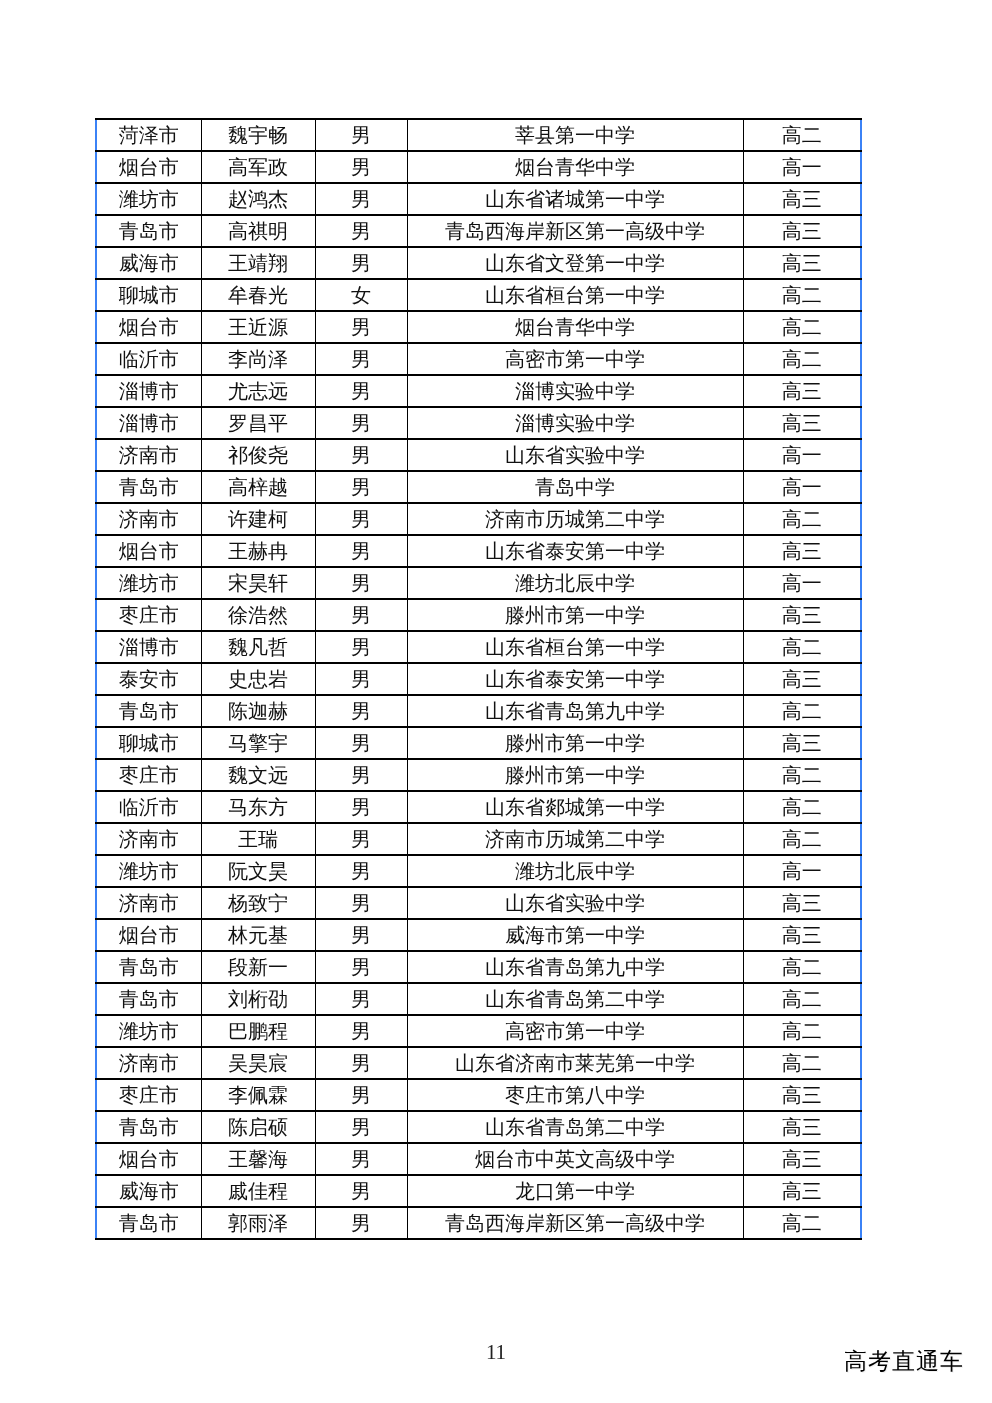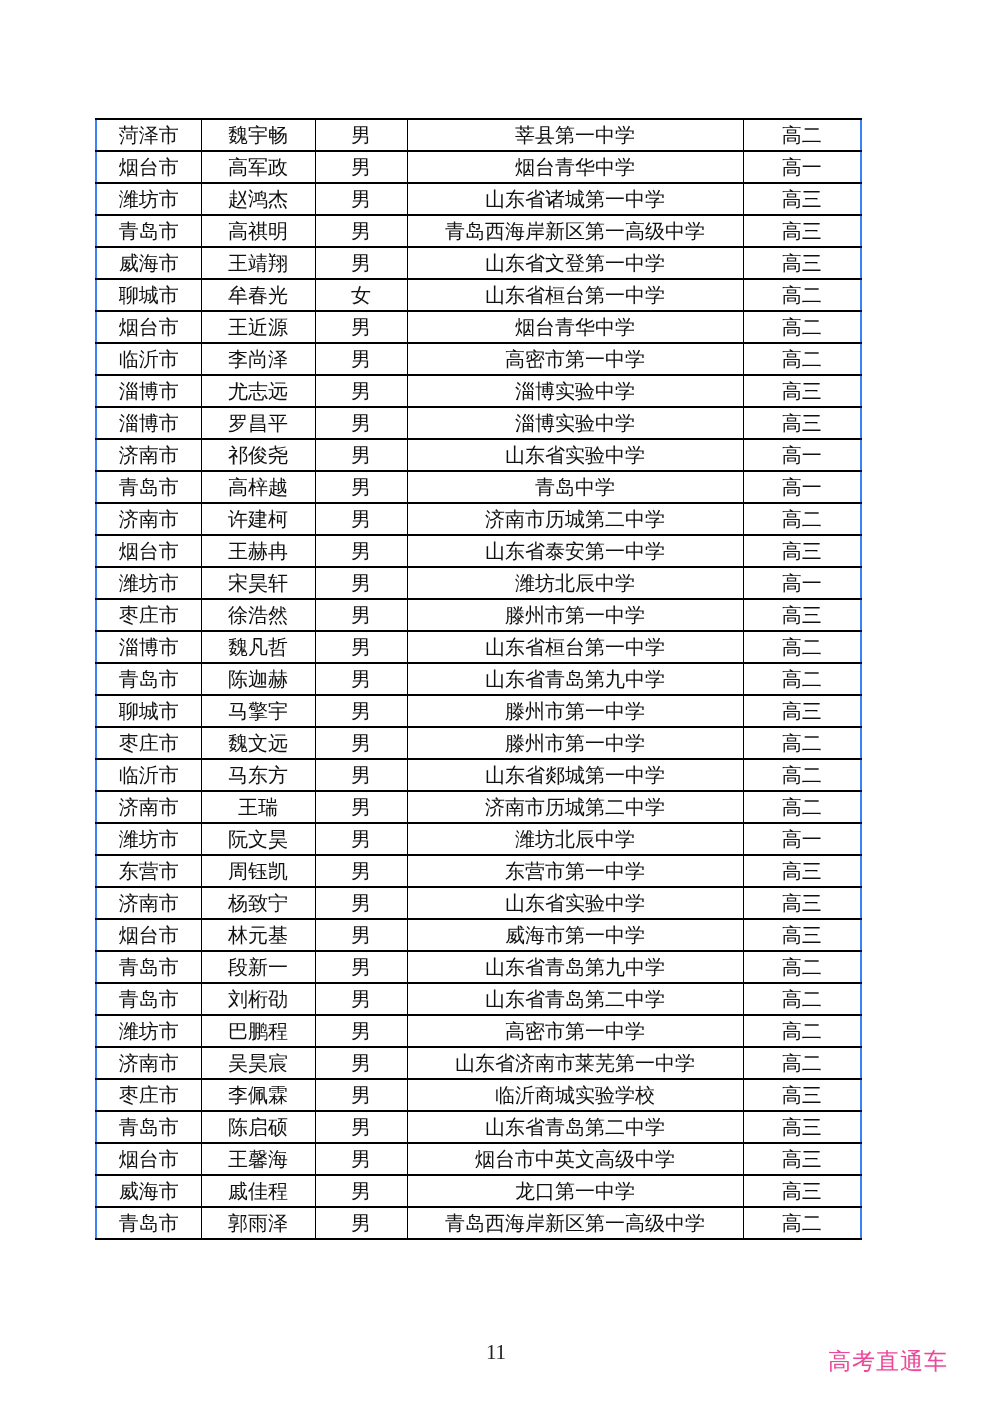--- a/index.html
+++ b/index.html
@@ -43,25 +43,25 @@
     position: absolute;
     left: 0;
     top: 1340px;
     width: 992px;
     text-align: center;
     font-size: 21px;
     color: #222222;
   }
   .watermark {
     position: absolute;
-    right: 44px;
+    right: 28px;
     top: 1346px;
     font-size: 23px;
     letter-spacing: 1px;
-    color: #ec4899;
+    color: #000000;
     text-shadow: 1px 1px 0 #f2f2f2;
     font-family: "Liberation Sans", "DejaVu Sans", sans-serif;
   }
 </style>
 </head>
 <body>
 
 <div class="page">
 
   <table class="roster">
@@ -186,20 +186,27 @@
       <td>高三</td>
     </tr>
         <tr>
       <td>淄博市</td>
       <td>魏凡哲</td>
       <td>男</td>
       <td>山东省桓台第一中学</td>
       <td>高二</td>
     </tr>
         <tr>
+      <td>泰安市</td>
+      <td>史忠岩</td>
+      <td>男</td>
+      <td>山东省泰安第一中学</td>
+      <td>高三</td>
+    </tr>
+        <tr>
       <td>青岛市</td>
       <td>陈迦赫</td>
       <td>男</td>
       <td>山东省青岛第九中学</td>
       <td>高二</td>
     </tr>
         <tr>
       <td>聊城市</td>
       <td>马擎宇</td>
       <td>男</td>
@@ -228,27 +235,20 @@
       <td>高二</td>
     </tr>
         <tr>
       <td>潍坊市</td>
       <td>阮文昊</td>
       <td>男</td>
       <td>潍坊北辰中学</td>
       <td>高一</td>
     </tr>
         <tr>
-      <td>东营市</td>
-      <td>周钰凯</td>
-      <td>男</td>
-      <td>东营市第一中学</td>
-      <td>高三</td>
-    </tr>
-        <tr>
       <td>济南市</td>
       <td>杨致宁</td>
       <td>男</td>
       <td>山东省实验中学</td>
       <td>高三</td>
     </tr>
         <tr>
       <td>烟台市</td>
       <td>林元基</td>
       <td>男</td>
@@ -280,21 +280,21 @@
       <td>济南市</td>
       <td>吴昊宸</td>
       <td>男</td>
       <td>山东省济南市莱芜第一中学</td>
       <td>高二</td>
     </tr>
         <tr>
       <td>枣庄市</td>
       <td>李佩霖</td>
       <td>男</td>
-      <td>临沂商城实验学校</td>
+      <td>枣庄市第八中学</td>
       <td>高三</td>
     </tr>
         <tr>
       <td>青岛市</td>
       <td>陈启硕</td>
       <td>男</td>
       <td>山东省青岛第二中学</td>
       <td>高三</td>
     </tr>
         <tr>

